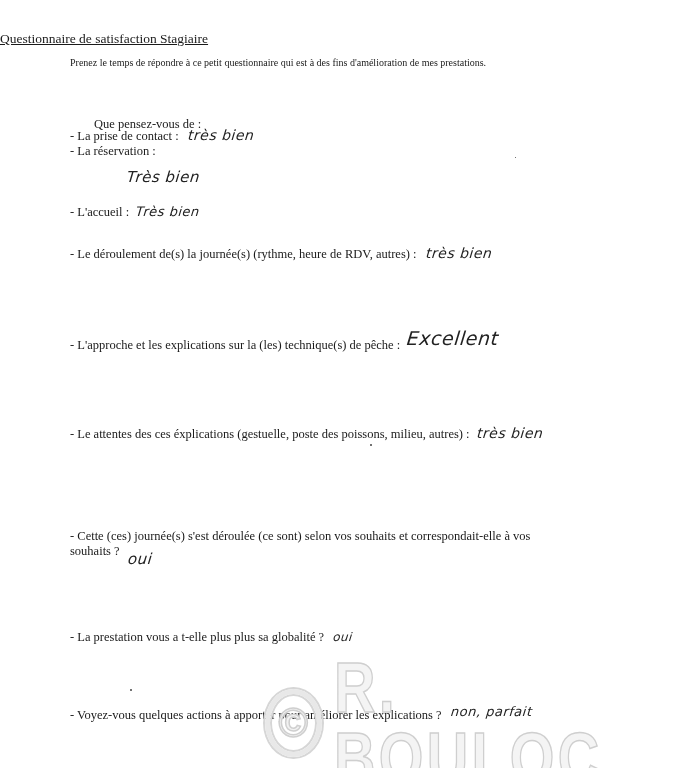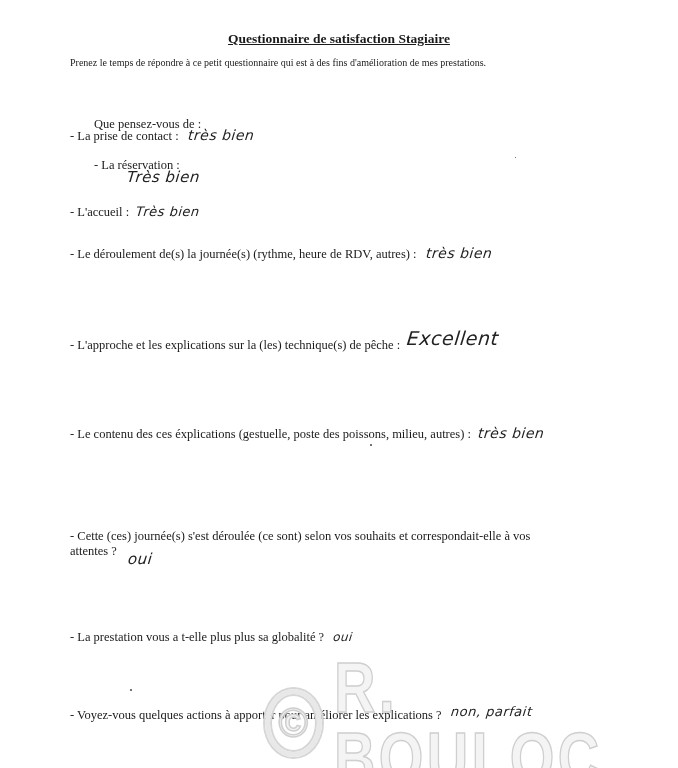--- a/index.html
+++ b/index.html
@@ -2,22 +2,22 @@
 <html><head>
 <meta charset="utf-8">
 <style>
   html, body { margin: 0; padding: 0; }
   body {
     width: 678px; height: 768px; background: #ffffff; position: relative; overflow: hidden;
     font-family: "Liberation Serif", serif; color: #1a1a1a;
   }
   .page { position: absolute; left: 0; top: 0; width: 678px; height: 768px; }
   .title {
-    position: absolute; left: 0; width: 678px; top: 31px; text-align: center;
-    font-size: 13.5px; font-weight: bold; text-decoration: underline;
+    position: absolute; left: 0; width: 678px; top: 31px; 
+    font-size: 13.5px; font-weight: normal; text-decoration: underline;
   }
   .intro {
     position: absolute; left: 70px; top: 55px; width: 522px;
     font-size: 10px; line-height: 15px; text-align: justify; text-align-last: left;
   }
   .q {
     position: absolute; left: 70px; font-size: 12.5px; line-height: 15px; white-space: nowrap;
   }
   .hw {
     font-family: "DejaVu Sans", sans-serif; font-style: italic; color: #222;
@@ -50,21 +50,21 @@
 
   <div class="intro">Prenez le temps de répondre à ce petit questionnaire qui est à des fins d'amélioration de mes prestations.</div>
 
   <div class="q" style="top:117px;margin-left:24px;">Que pensez-vous de :</div>
 
   <div class="q" style="top:128px;">
     <span>- La prise de contact :</span>
     <span class="hw" style="font-size:14px; margin-left:6px;">très bien</span>
   </div>
 
-  <div class="q" style="top:158px;margin-left:24px;">
+  <div class="q" style="top:144px;">
     <span>- La réservation :</span>
   </div>
   <div class="q" style="top:170px; left:127px;">
     <span class="hw" style="font-size:15px;">Très bien</span>
   </div>
 
   <div class="q" style="top:204px;">
     <span>- L'accueil :</span>
     <span class="hw" style="font-size:13px; margin-left:4px;">Très bien</span>
   </div>
@@ -73,29 +73,29 @@
     <span>- Le déroulement de(s) la journée(s) (rythme, heure de RDV, autres) :</span>
     <span class="hw" style="font-size:14px; margin-left:6px;">très bien</span>
   </div>
 
   <div class="q" style="top:335px;">
     <span>- L'approche et les explications sur la (les) technique(s) de pêche :</span>
     <span class="hw" style="font-size:19px; margin-left:4px; position:relative; top:-4px;">Excellent</span>
   </div>
 
   <div class="q" style="top:426px;">
-    <span>- Le contenu des ces éxplications (gestuelle, poste des poissons, milieu, autres) :</span>
+    <span>- Le attentes des ces éxplications (gestuelle, poste des poissons, milieu, autres) :</span>
     <span class="hw" style="font-size:14px; margin-left:4px;">très bien</span>
   </div>
 
   <div class="q" style="top:529px;">
     <span>- Cette (ces) journée(s) s'est déroulée (ce sont) selon vos souhaits et correspondait-elle à vos</span>
   </div>
   <div class="q" style="top:544px;">
-    <span>attentes ?</span>
+    <span>souhaits ?</span>
   </div>
   <div class="q" style="top:552px; left:128px;">
     <span class="hw" style="font-size:15px;">oui</span>
   </div>
 
   <div class="q" style="top:630px;">
     <span>- La prestation vous a t-elle plus plus sa globalité ?</span>
     <span class="hw" style="font-size:12px; margin-left:6px;">oui</span>
   </div>
 

